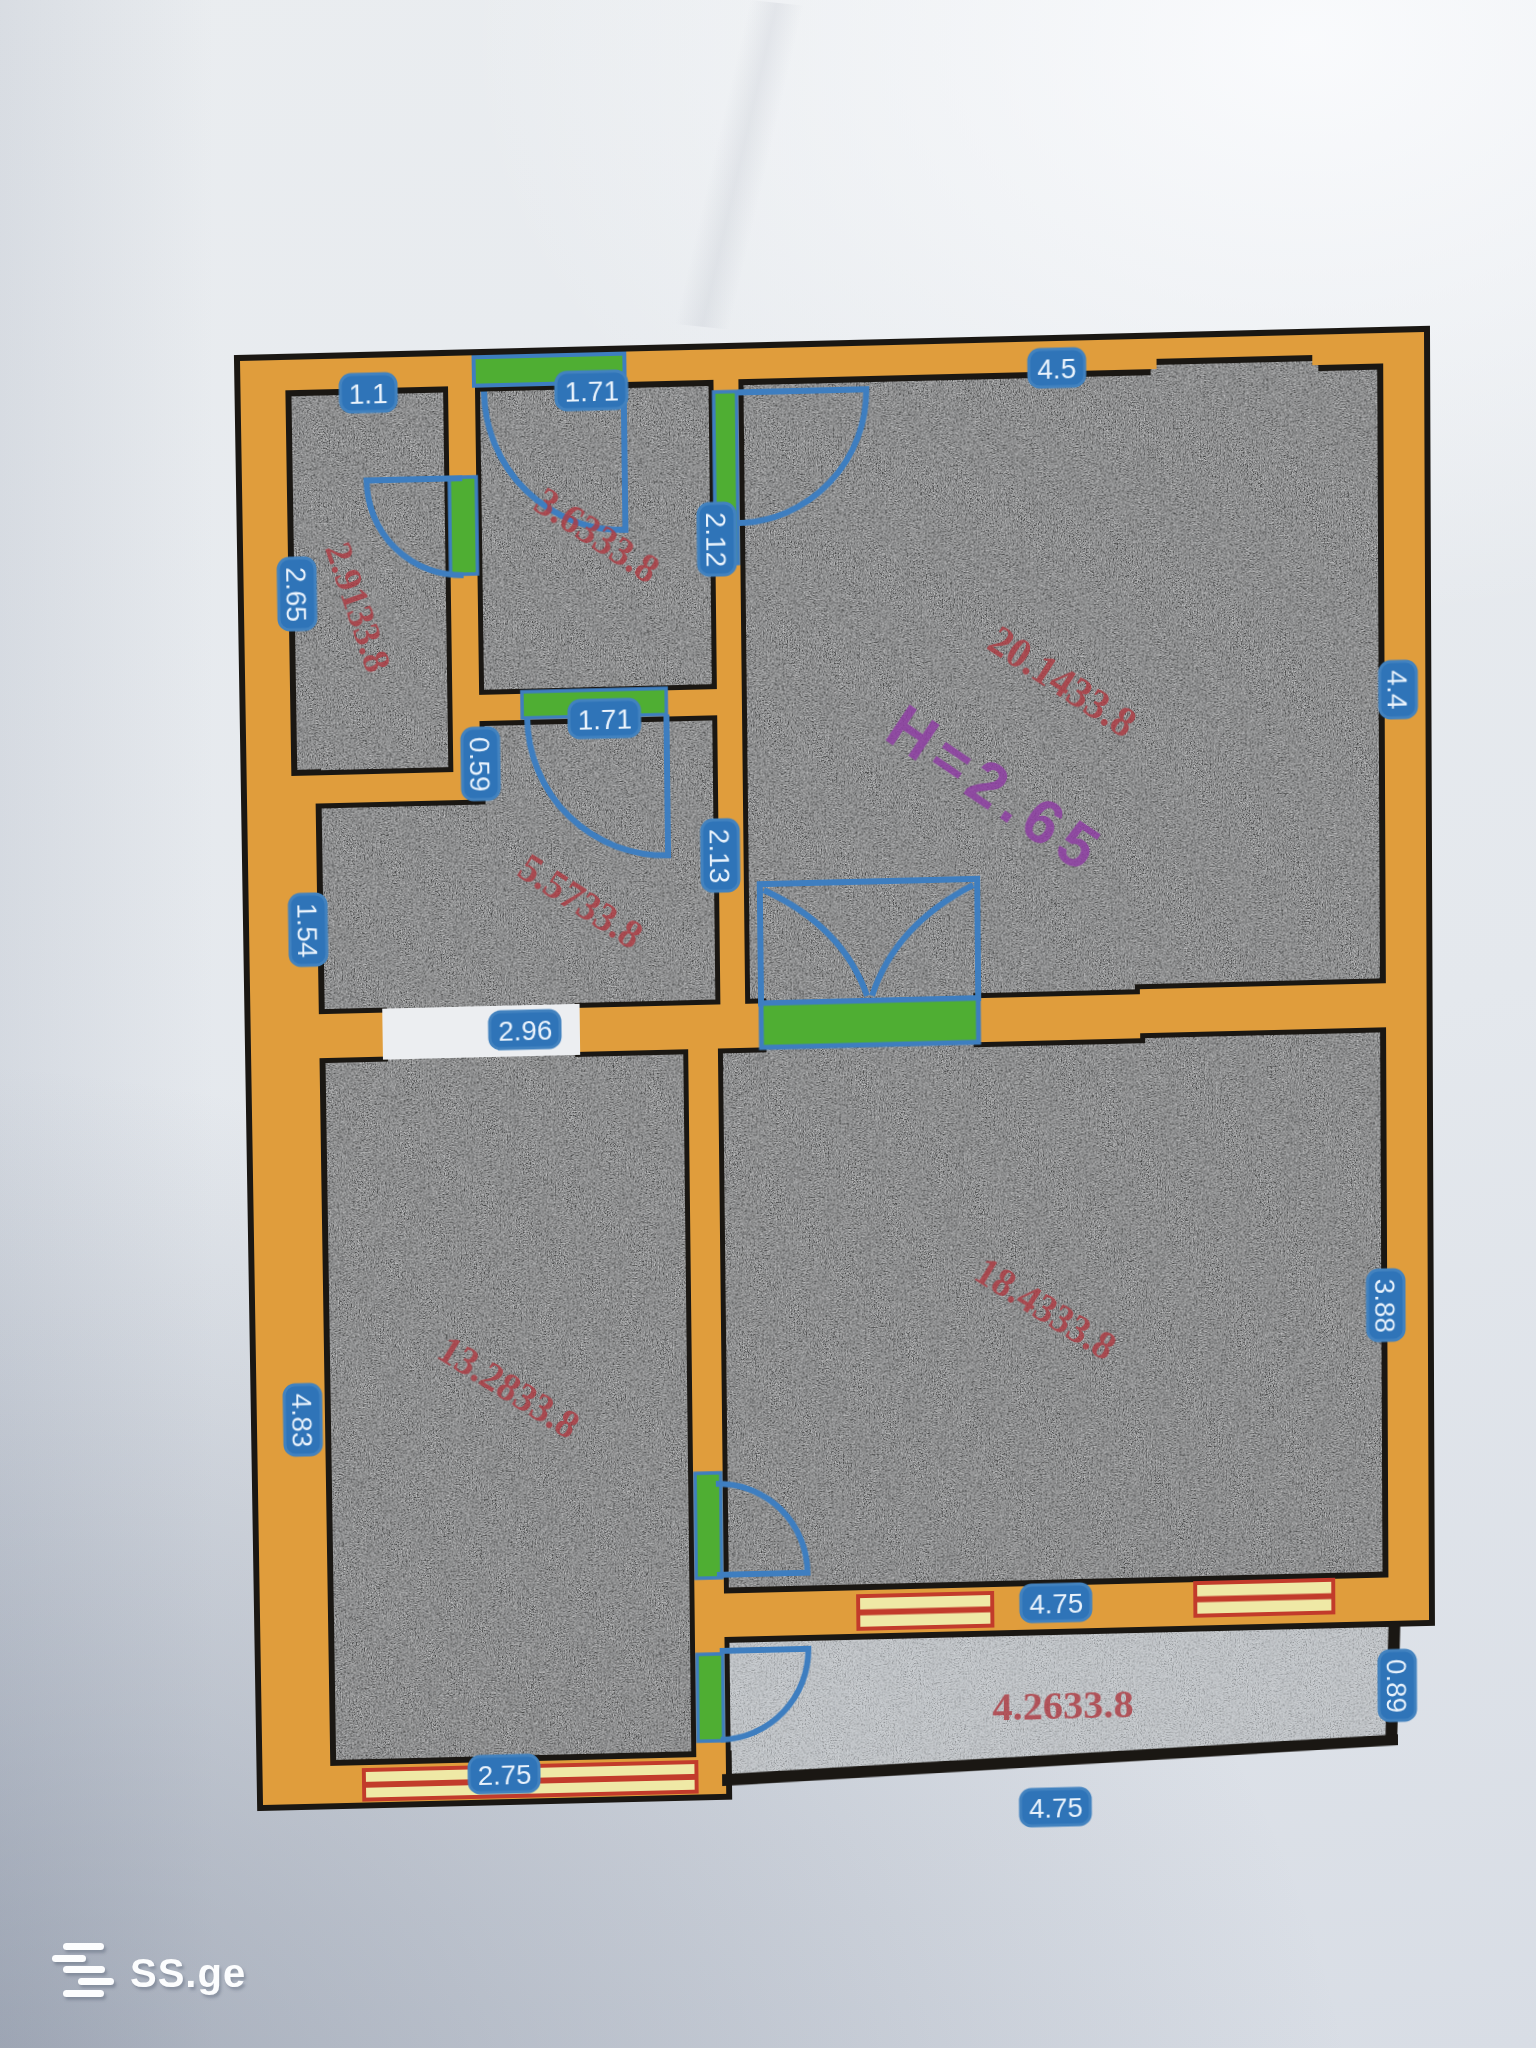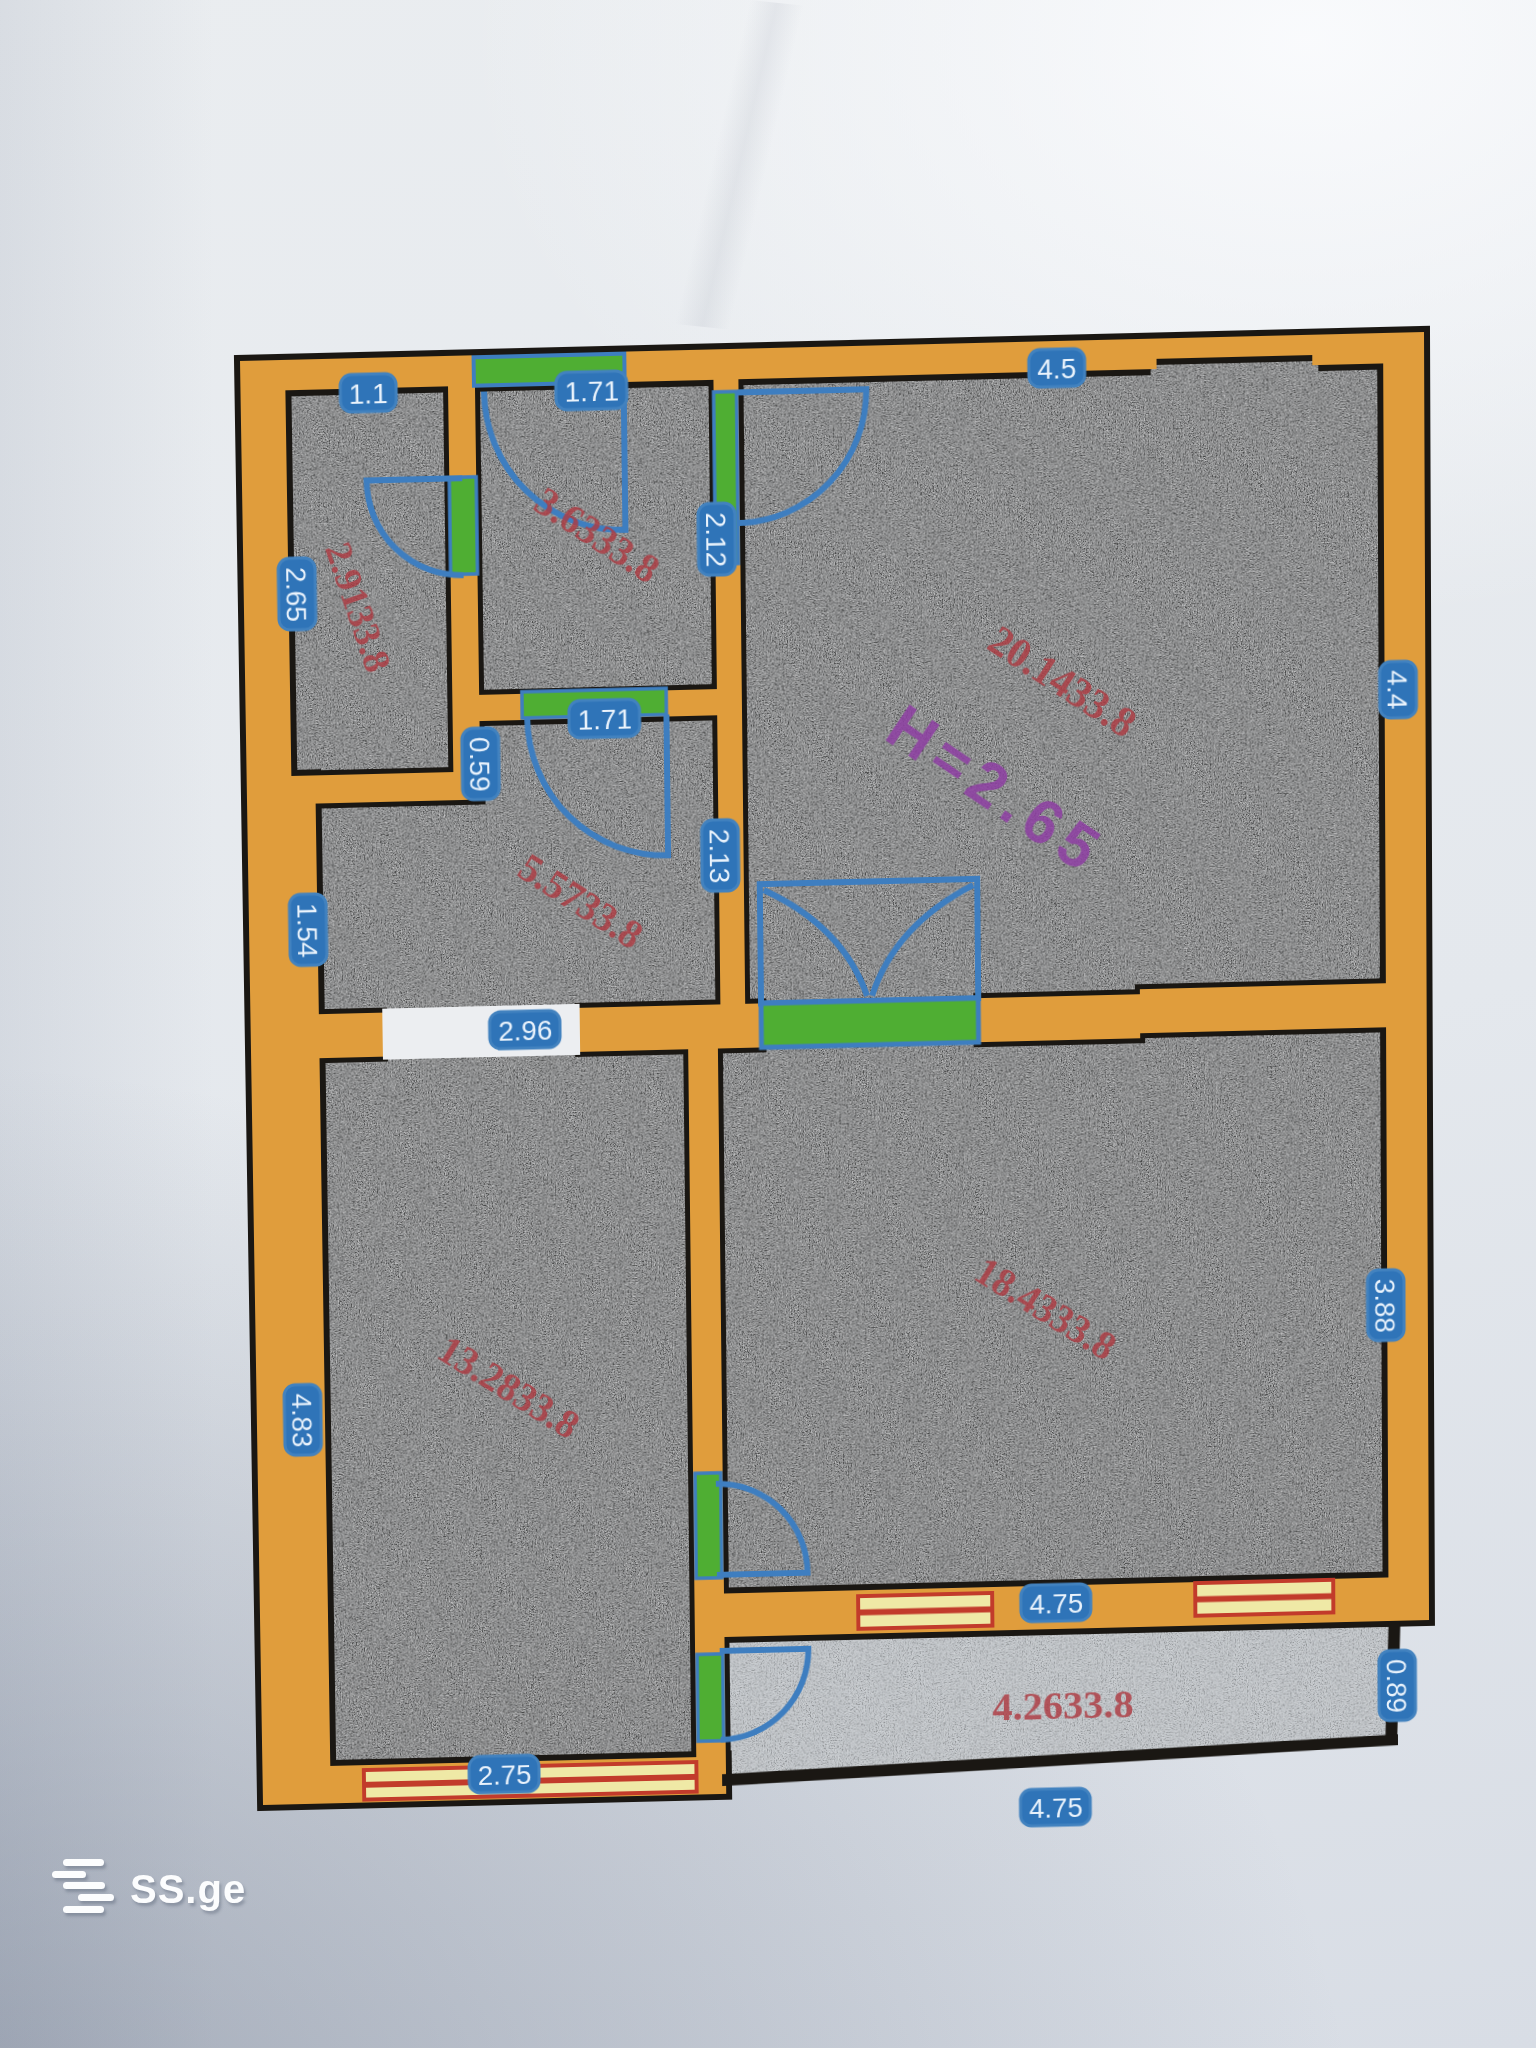--- a/index.html
+++ b/index.html
@@ -4,21 +4,21 @@
 html,body{margin:0;padding:0;}
 body{width:1536px;height:2048px;overflow:hidden;position:relative;
 background:
  radial-gradient(1300px 900px at 85% 2%, rgba(251,252,254,0.9), rgba(251,252,254,0) 65%),
  radial-gradient(2300px 1750px at -10% 108%, rgba(82,94,117,0.47), rgba(82,94,117,0) 66%),
  linear-gradient(90deg, rgba(110,122,146,0.14), rgba(110,122,146,0) 14%),
  linear-gradient(168deg, #eaedf0 0%, #e4e8ed 55%, #d8dde5 100%);
 font-family:"Liberation Sans", sans-serif;}
 #planwrap{position:absolute;left:0;top:0;width:1186px;height:1500px;
 transform-origin:0 0;transform:matrix3d(0.997918,-0.024544,0,-0.00000028,0.018630,1.017926,0,0.00001031,0,0,1,0,240.000,361.000,0,1);filter:blur(0.5px);}
-#logo{position:absolute;left:52px;top:1854px;width:400px;height:70px;color:#fcfdfe;}
+#logo{position:absolute;left:52px;top:1938px;width:400px;height:70px;color:#fcfdfe;}
 #logo .bar{position:absolute;height:7px;border-radius:4px;background:#fcfdfe;box-shadow:2px 3px 3px rgba(70,80,100,0.35);}
 #logo .txt{position:absolute;left:78px;top:13px;font-size:40px;font-weight:bold;letter-spacing:1px;text-shadow:2px 3px 3px rgba(70,80,100,0.35);}
 </style></head>
 <body>
 
 <div style="position:absolute;left:600px;top:0;width:300px;height:330px;background:linear-gradient(97deg, rgba(0,0,0,0) 44%, rgba(95,105,125,0.09) 52%, rgba(0,0,0,0) 60%);transform:rotate(6deg);transform-origin:50% 0;"></div>
 
 <div id="planwrap">
 <svg id="plan" width="1186" height="1500" viewBox="0 0 1186 1500" style="overflow:visible">
 <defs>

